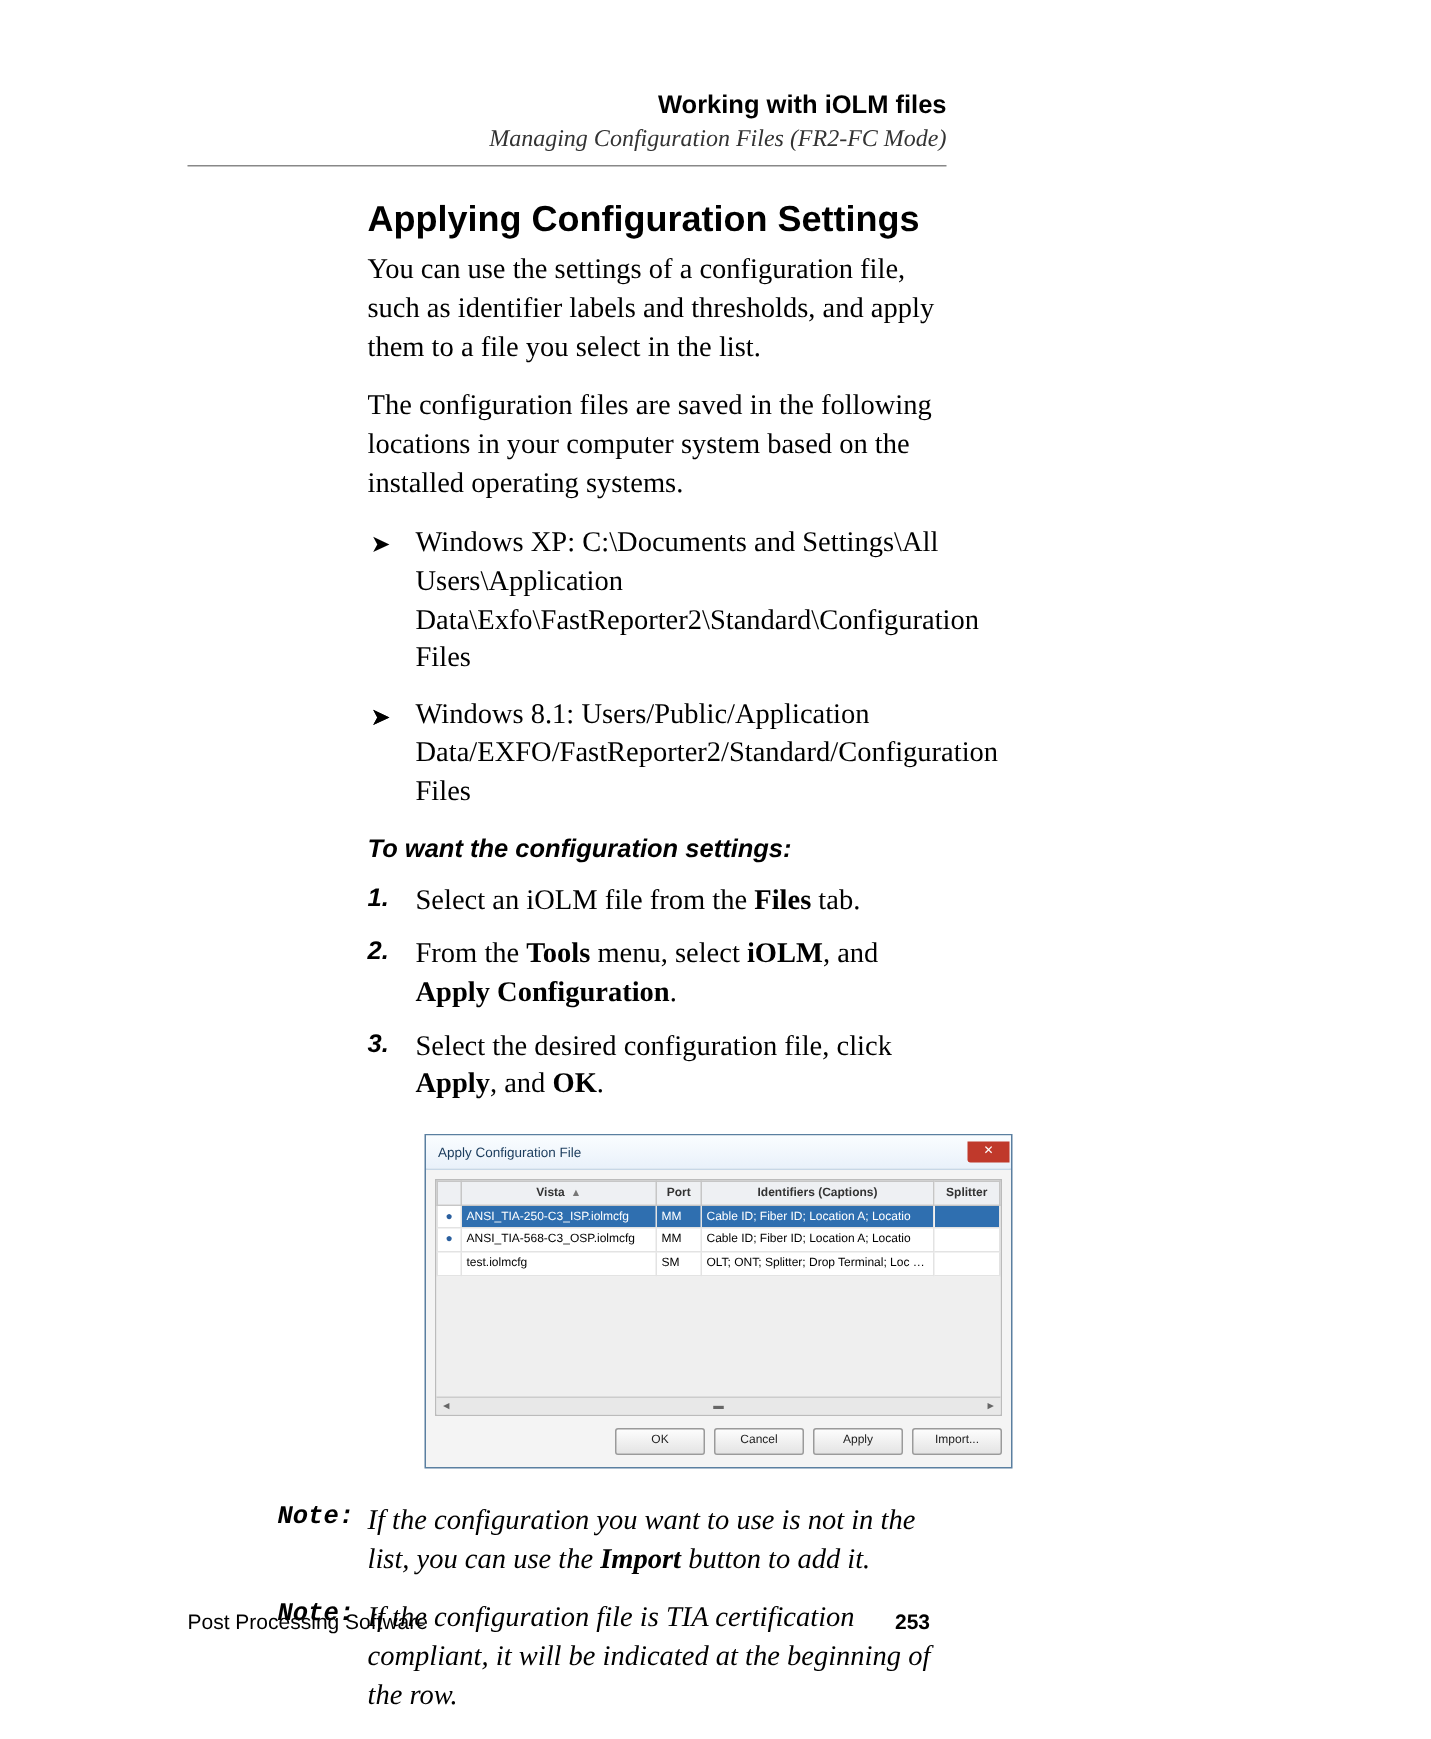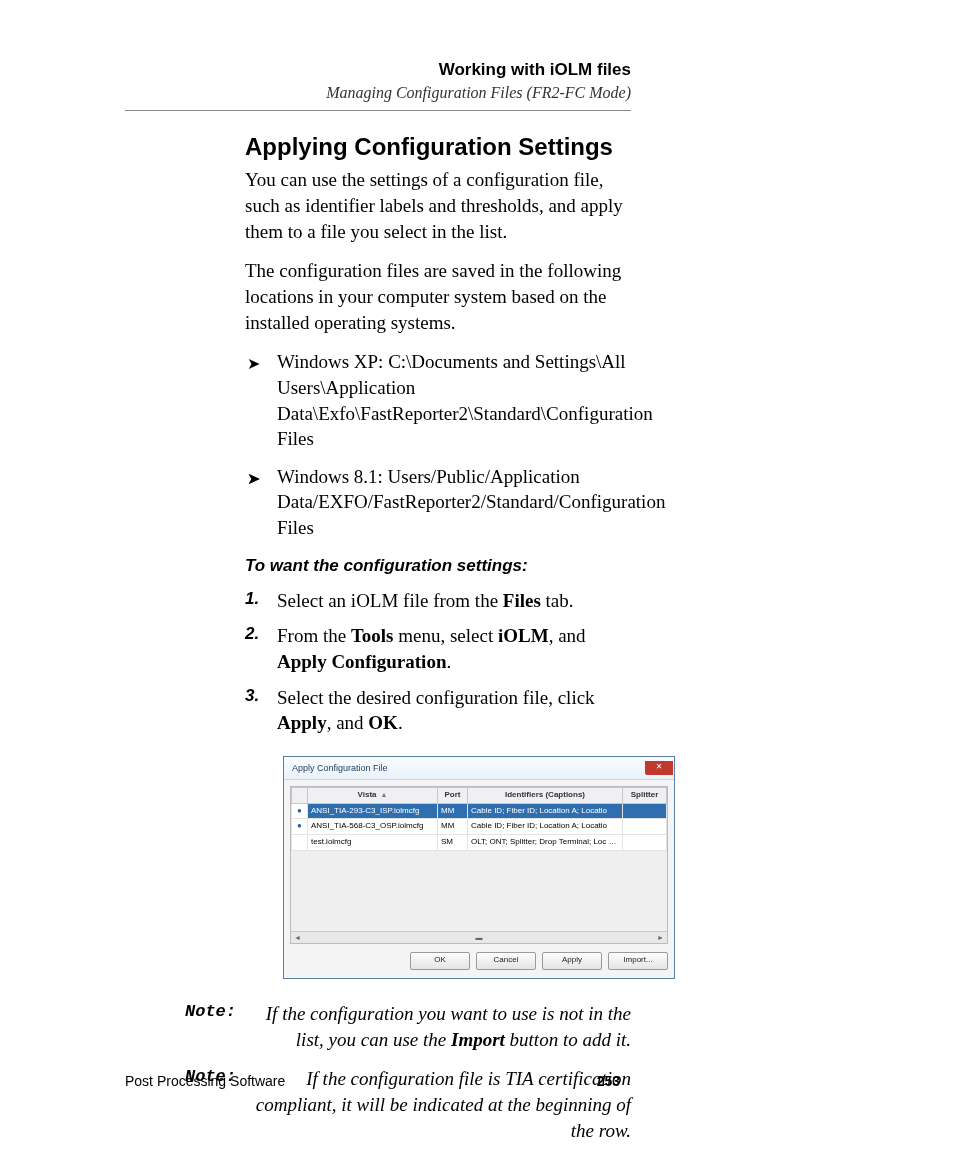--- a/index.html
+++ b/index.html
@@ -212,21 +212,21 @@
     line-height: 1.35;
   }
   .note-label {
     font-family: Liberation Mono, monospace;
     font-weight: bold;
     font-style: italic;
     font-size: 17px;
     width: 60px;
     flex: 0 0 60px;
   }
-  .note-text { font-style: italic; text-align: right; }
+  .note-text { font-style: italic; }
   .note-text .b { font-style: italic; }
 
   
   .footer {
     position: absolute;
     bottom: 70px;
     left: 125px;
     right: 136px;
     display: flex;
     justify-content: space-between;
@@ -302,21 +302,21 @@
                   <th class="col-icon"></th>
                   <th><span>Vista</span><span class="sort">▲</span></th>
                   <th>Port</th>
                   <th>Identifiers (Captions)</th>
                   <th>Splitter</th>
                 </tr>
               </thead>
               <tbody>
                 <tr class="sel">
                   <td class="col-icon"><span class="circle">●</span></td>
-                  <td>ANSI_TIA-293-C3_ISP.iolmcfg</td>
+                  <td>ANSI_TIA-250-C3_ISP.iolmcfg</td>
                   <td>MM</td>
                   <td>Cable ID; Fiber ID; Location A; Locatio</td>
                   <td></td>
                 </tr>
                 <tr>
                   <td class="col-icon"><span class="circle">●</span></td>
                   <td>ANSI_TIA-568-C3_OSP.iolmcfg</td>
                   <td>MM</td>
                   <td>Cable ID; Fiber ID; Location A; Locatio</td>
                   <td></td>

